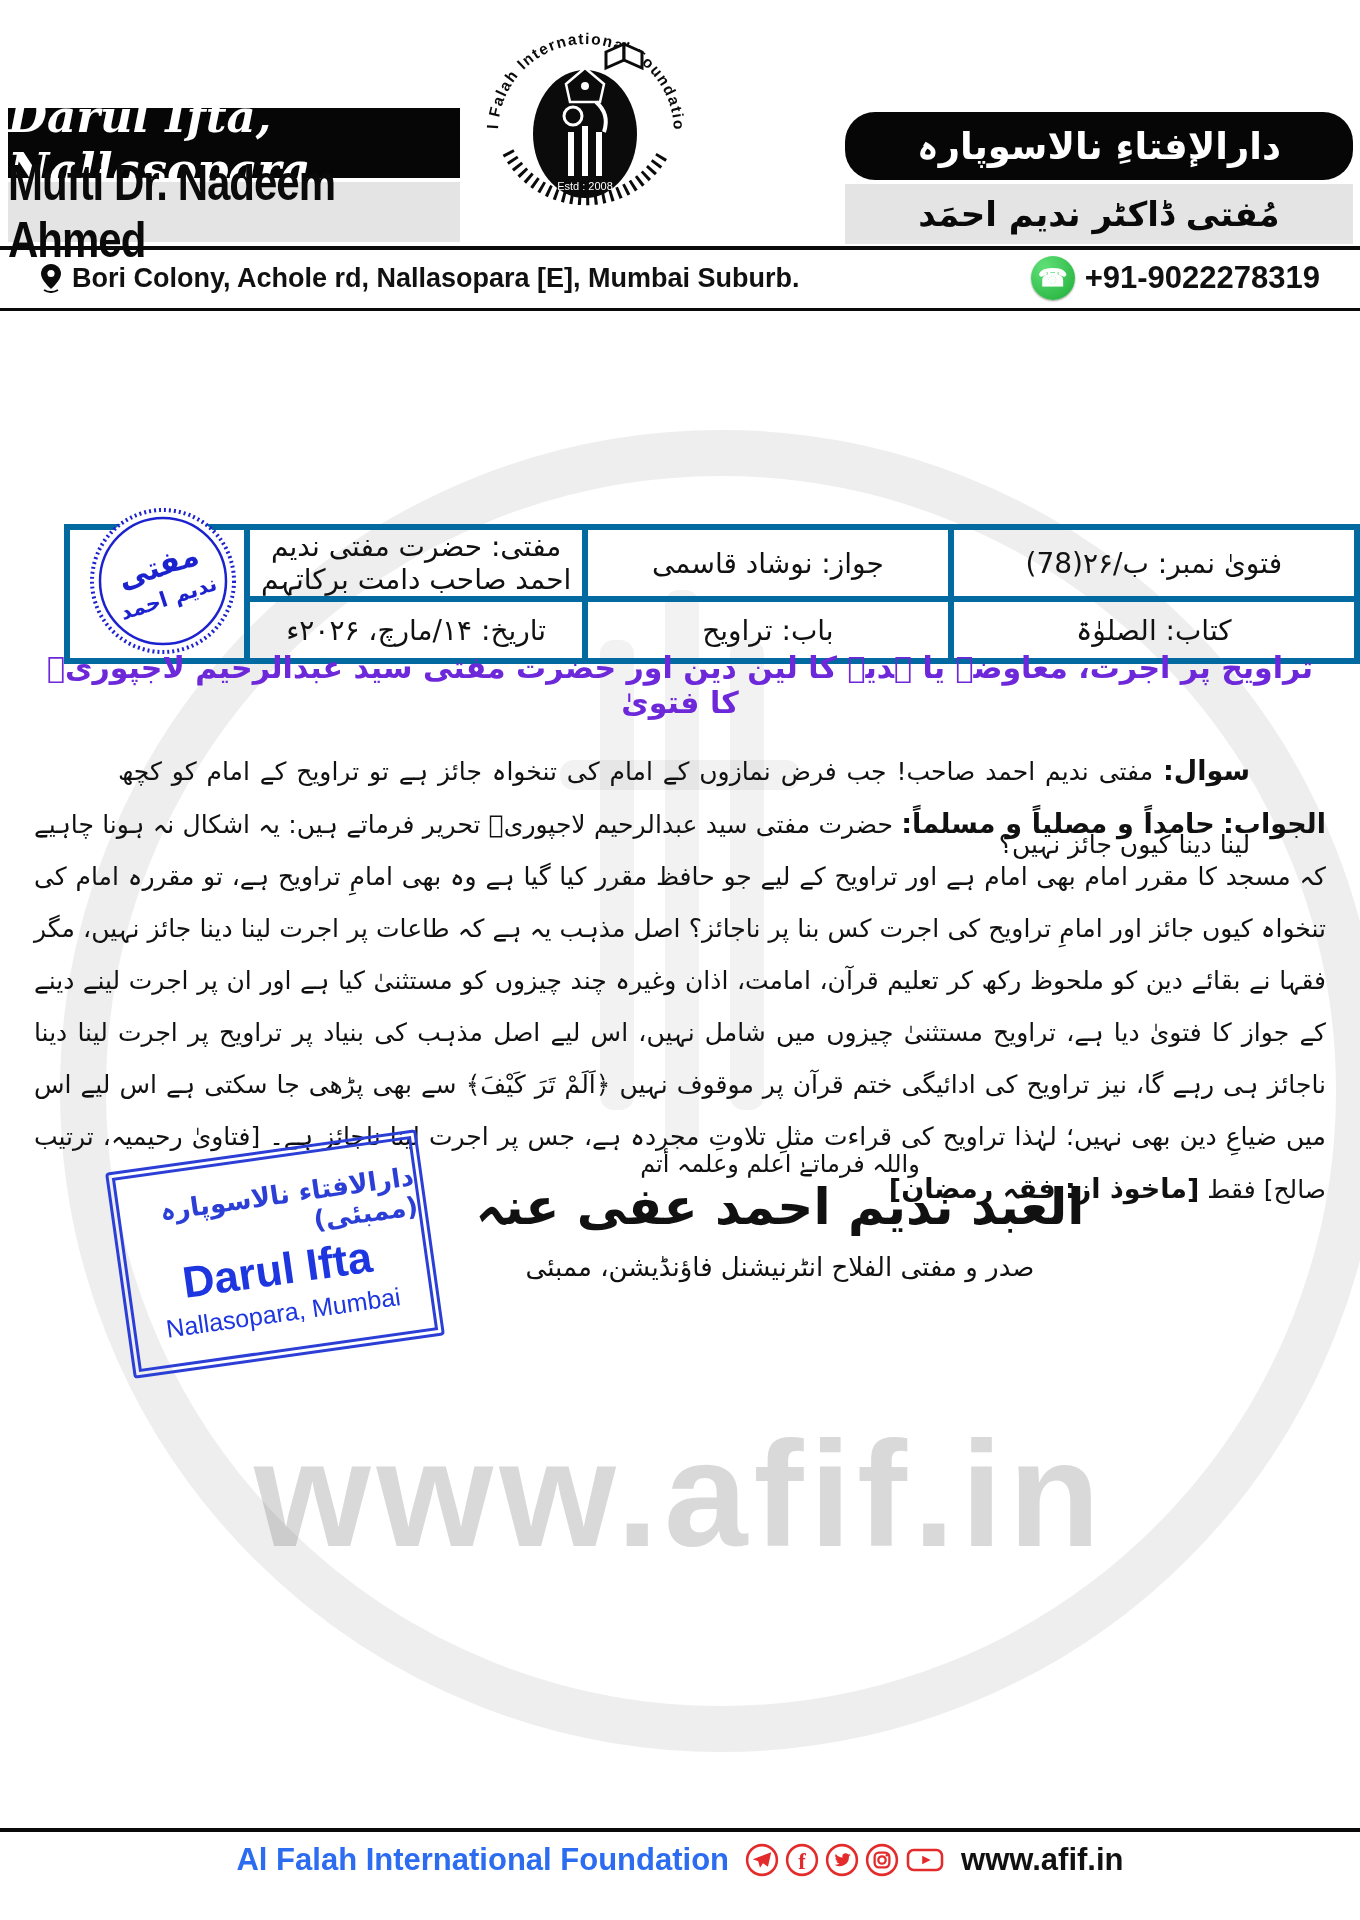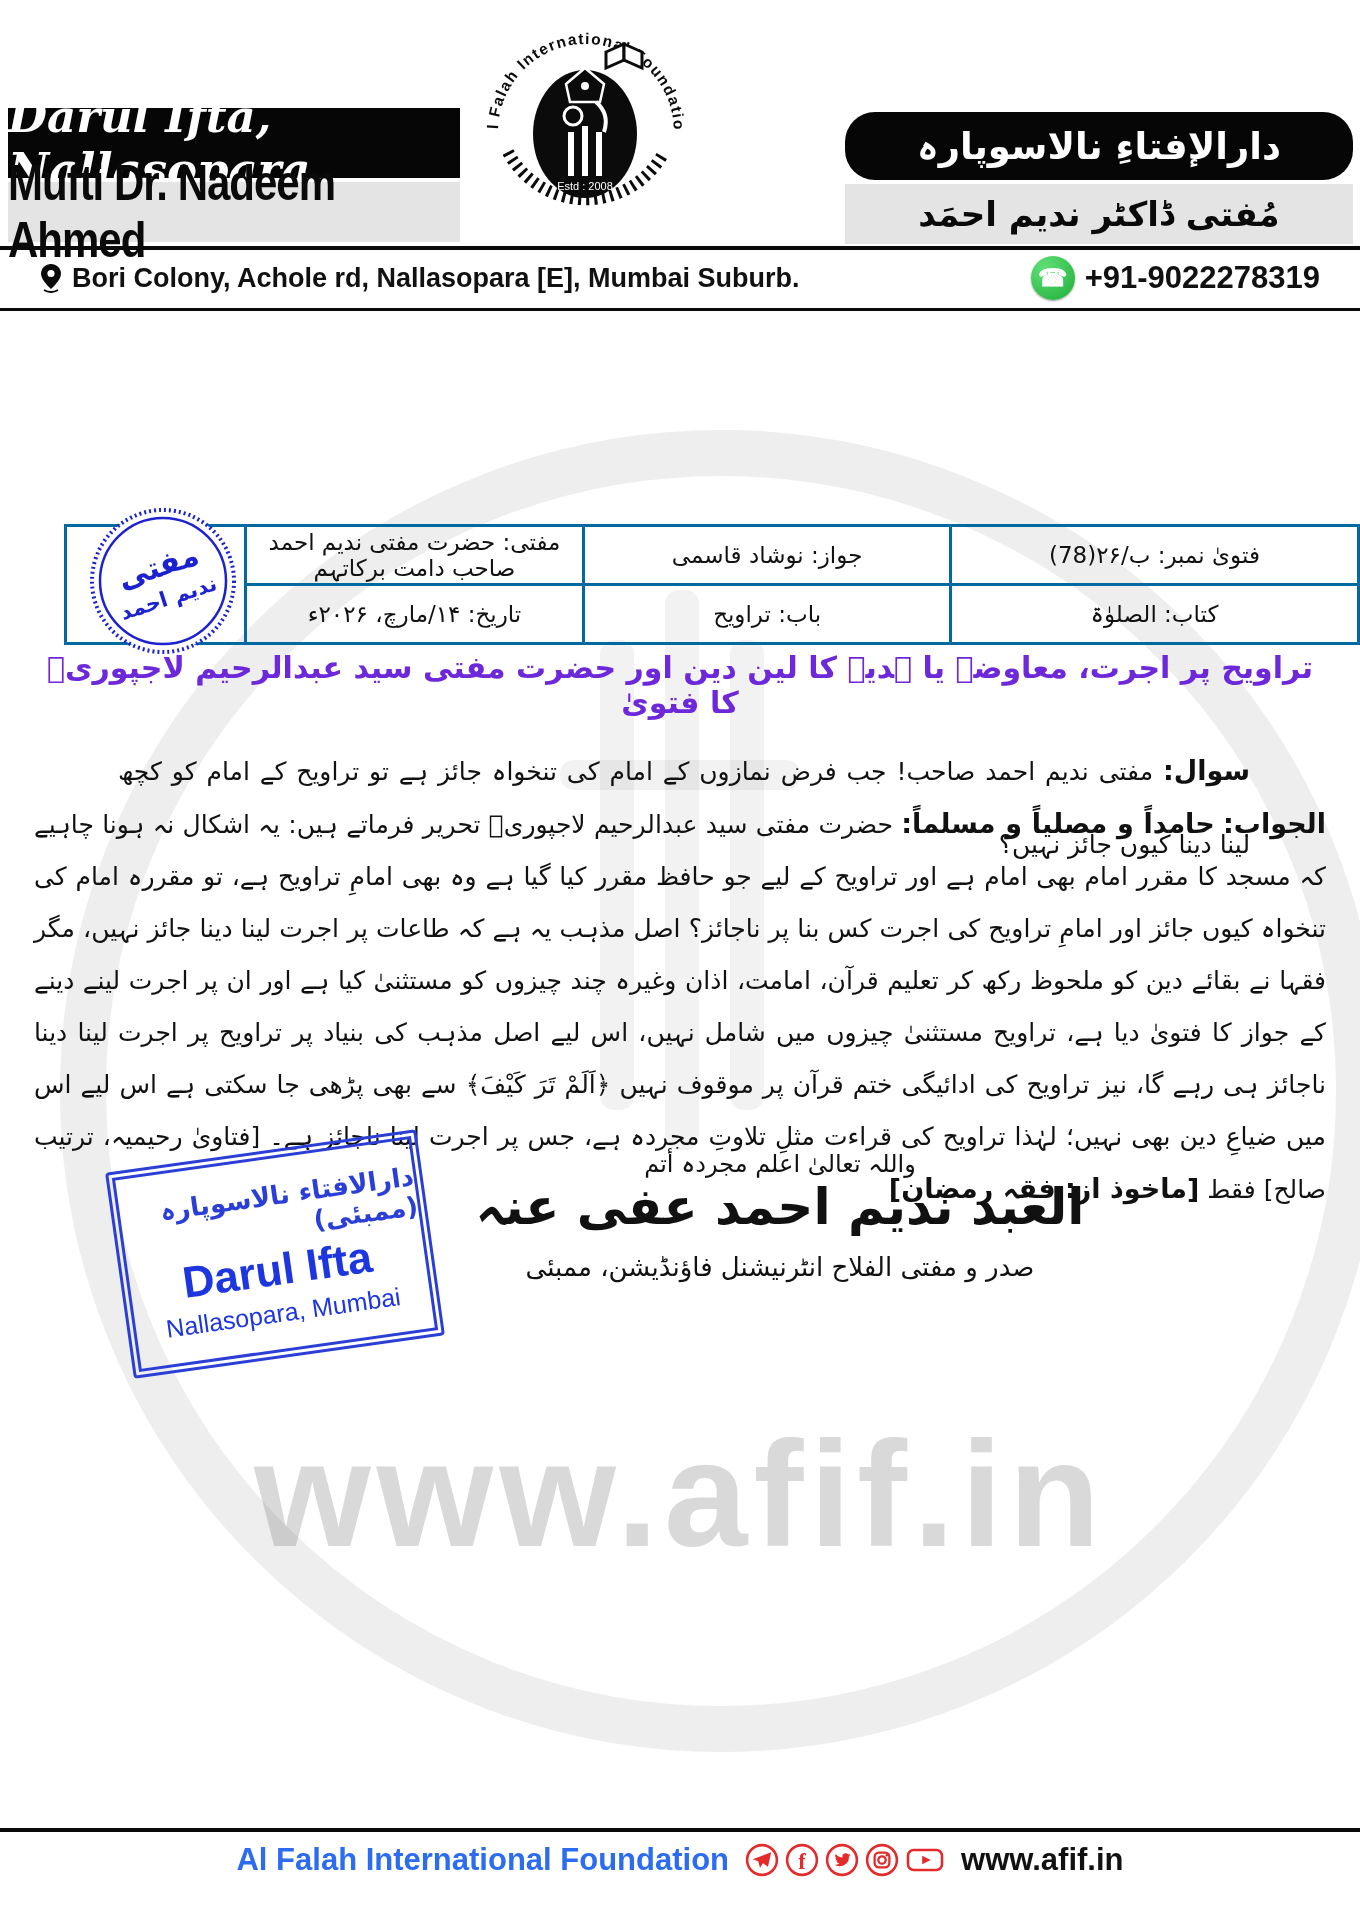--- a/index.html
+++ b/index.html
@@ -27,21 +27,21 @@
             align-items:center;justify-content:space-between;padding:0 40px;box-sizing:border-box;}
   .addr{display:flex;align-items:center;gap:10px;font-family:"Liberation Sans",sans-serif;
         font-weight:bold;font-size:27px;}
   .phone-wrap{display:flex;align-items:center;gap:10px;font-family:"Liberation Sans",sans-serif;
         font-weight:bold;font-size:31px;}
   .wa{width:44px;height:44px;border-radius:50%;background:radial-gradient(circle at 30% 25%,#5fe077,#1fae38);
       display:flex;align-items:center;justify-content:center;color:#fff;font-size:24px;
       box-shadow:0 1px 2px rgba(0,0,0,.4);}
   
   .ftable{position:absolute;top:524px;left:64px;border-collapse:collapse;direction:rtl;}
-  .ftable td{border:3px solid #0369a1;height:56px;text-align:center;font-size:23px;
+  .ftable td{border:6px solid #0369a1;height:56px;text-align:center;font-size:28px;
              padding:0 10px;background:transparent;}
   .seal{position:absolute;left:88px;top:506px;width:150px;height:150px;}
   
   .title-red{position:absolute;top:650px;left:40px;right:40px;text-align:center;direction:rtl;
              font-size:30px;font-weight:bold;color:#6d28d9;}
   .q{position:absolute;top:734px;left:118px;right:110px;direction:rtl;text-align:justify;
      font-size:25px;line-height:73px;}
   .ans{position:absolute;top:798px;left:34px;right:34px;direction:rtl;text-align:justify;
        font-size:25px;line-height:52px;}
   .blk-label{font-weight:bold;font-size:27px;}
@@ -176,21 +176,21 @@
 
   <div class="ans">
     <span class="blk-label">الجواب:</span>
     <span class="blk-label">حامداً و مصلیاً و مسلماً:</span>
     <span>حضرت مفتی سید عبدالرحیم لاجپوریؒ تحریر فرماتے ہیں: یہ اشکال نہ ہونا چاہیے کہ مسجد کا مقرر امام بھی امام ہے اور تراویح کے لیے جو حافظ مقرر کیا گیا ہے وہ بھی امامِ تراویح ہے، تو مقررہ امام کی تنخواہ کیوں جائز اور امامِ تراویح کی اجرت کس بنا پر ناجائز؟ اصل مذہب یہ ہے کہ طاعات پر اجرت لینا دینا جائز نہیں، مگر فقہا نے بقائے دین کو ملحوظ رکھ کر تعلیم قرآن، امامت، اذان وغیرہ چند چیزوں کو مستثنیٰ کیا ہے اور ان پر اجرت لینے دینے کے جواز کا فتویٰ دیا ہے، تراویح مستثنیٰ چیزوں میں شامل نہیں، اس لیے اصل مذہب کی بنیاد پر تراویح پر اجرت لینا دینا ناجائز ہی رہے گا، نیز تراویح کی ادائیگی ختم قرآن پر موقوف نہیں ﴿اَلَمْ تَرَ کَیْفَ﴾ سے بھی پڑھی جا سکتی ہے اس لیے اس میں ضیاعِ دین بھی نہیں؛ لہٰذا تراویح کی قراءت مثلِ تلاوتِ مجردہ ہے، جس پر اجرت لینا ناجائز ہے۔</span>
     <span>[فتاویٰ رحیمیہ، ترتیب صالح] فقط</span>
     <span class="blk-label">[ماخوذ از: فقہ رمضان]</span>
   </div>
 
   <div class="closing">
-    <div class="dua">واللہ تعالیٰ اعلم مجردہ أتم</div>
+    <div class="dua">واللہ فرماتےٰ اعلم وعلمہ أتم</div>
     <div class="sig">العبد ندیم احمد عفی عنہ</div>
     <div class="desig">صدر و مفتی الفلاح انٹرنیشنل فاؤنڈیشن، ممبئی</div>
   </div>
 
   <div class="stamp">
     <div class="stamp-ur">دارالافتاء نالاسوپارہ (ممبئی)</div>
     <div class="stamp-en1">Darul Ifta</div>
     <div class="stamp-en2">Nallasopara, Mumbai</div>
   </div>
 

